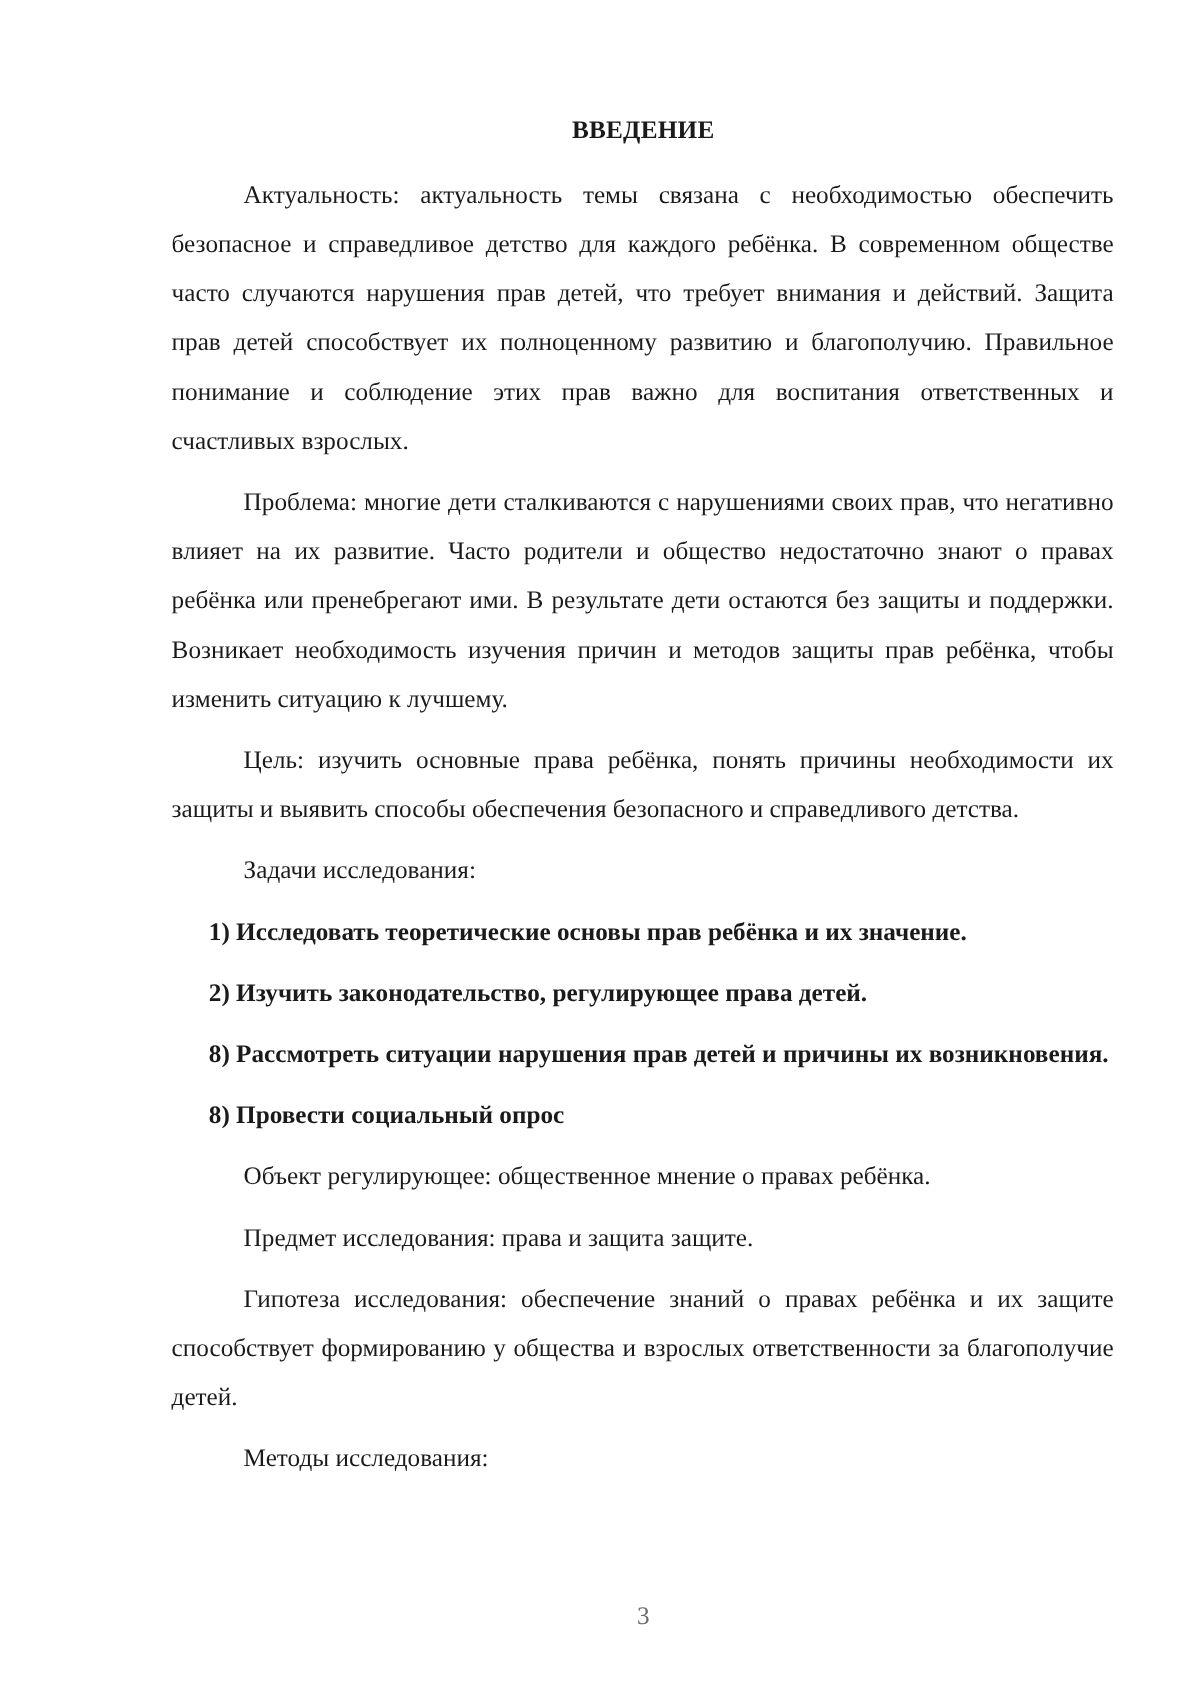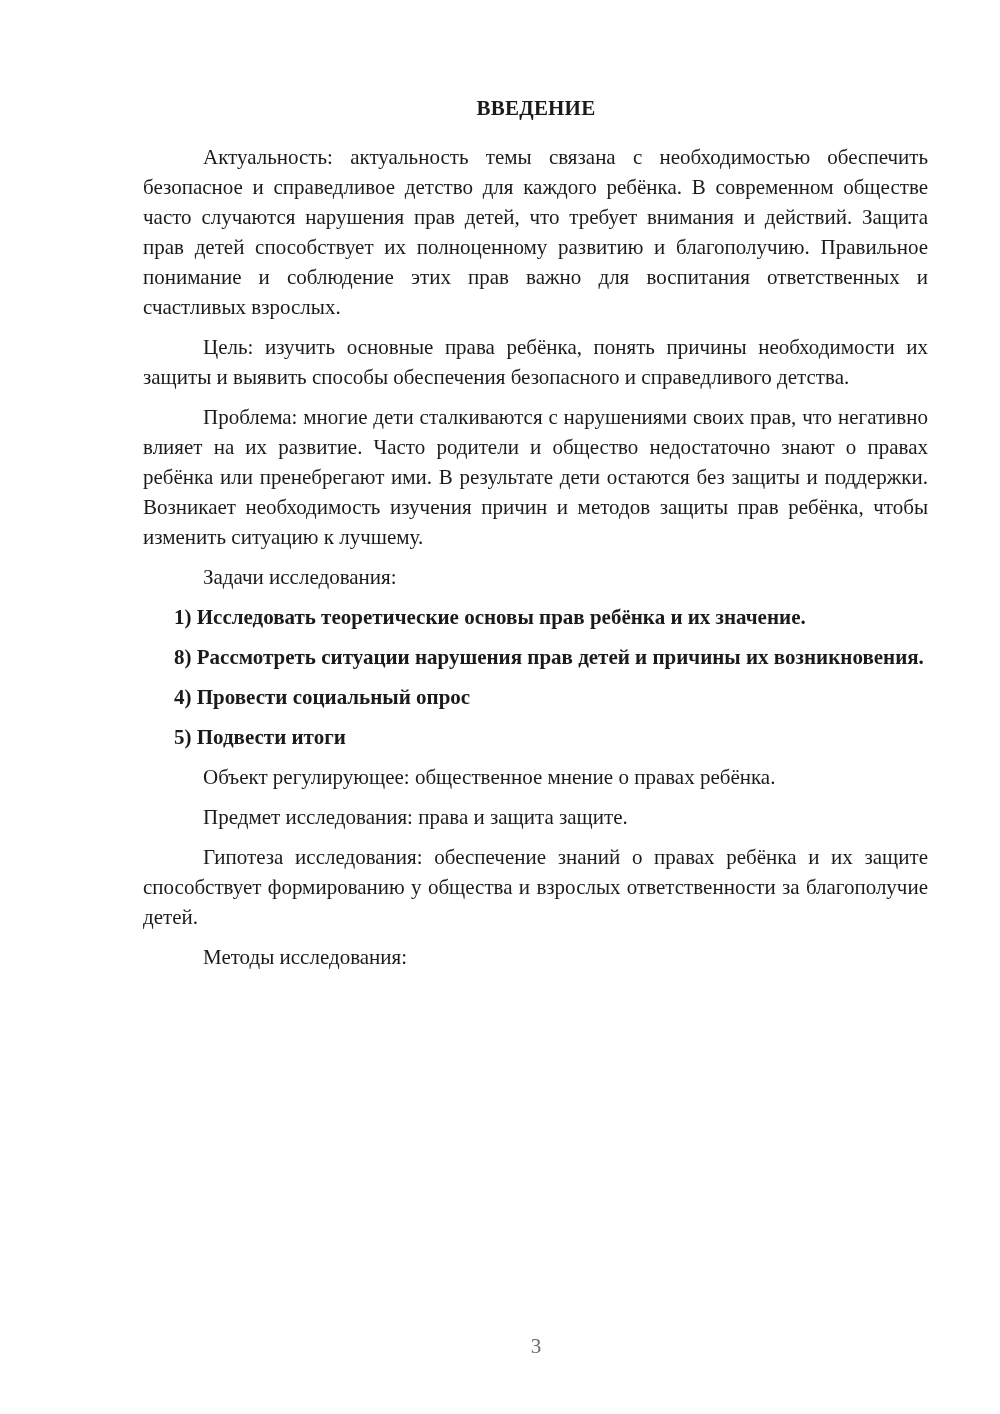--- a/index.html
+++ b/index.html
@@ -1,44 +1,44 @@
 <!DOCTYPE html>
 <html><head>
 <meta charset="utf-8">
 <style>
   html, body { margin: 0; padding: 0; background: #ffffff; }
   body { width: 1000px; height: 1414px; position: relative; overflow: hidden;
          font-family: "Liberation Serif", "DejaVu Serif", serif; color: #1a1a1a; }
   .page { position: absolute; left: 0; top: 0; width: 848px; height: 1414px; }
   .heading { position: absolute; top: 96px; left: 0; width: 1072px; text-align: center;
              font-weight: bold; font-size: 21px; letter-spacing: 0.2px; }
-  .body { position: absolute; left: 143px; width: 785px; top: 142px; font-size: 21px; line-height: 30px; }
+  .body { position: absolute; left: 143px; width: 785px; top: 142px; font-size: 21px; line-height: 41px; }
   .p { margin: 0; text-align: justify; text-indent: 60px; }
   .p.gap { margin-top: 10px; }
   .list-item { margin: 0; text-align: justify; text-indent: 31px; }
   .list-item.gap { margin-top: 10px; font-weight: bold; }
   .page-number { position: absolute; top: 1334px; left: 0; width: 1072px; text-align: center;
                  font-size: 21px; color: #6a6a6a; }
 </style>
 </head>
 <body>
 
 <div class="page">
   <div class="heading">ВВЕДЕНИЕ</div>
 
   <div class="body">
     <p class="p">Актуальность: актуальность темы связана с необходимостью обеспечить безопасное и справедливое детство для каждого ребёнка. В современном обществе часто случаются нарушения прав детей, что требует внимания и действий. Защита прав детей способствует их полноценному развитию и благополучию. Правильное понимание и соблюдение этих прав важно для воспитания ответственных и счастливых взрослых.</p>
+    <p class="p gap">Проблема: многие дети сталкиваются с нарушениями своих прав, что негативно влияет на их развитие. Часто родители и общество недостаточно знают о правах ребёнка или пренебрегают ими. В результате дети остаются без защиты и поддержки. Возникает необходимость изучения причин и методов защиты прав ребёнка, чтобы изменить ситуацию к лучшему.</p>
     <p class="p gap">Цель: изучить основные права ребёнка, понять причины необходимости их защиты и выявить способы обеспечения безопасного и справедливого детства.</p>
-    <p class="p gap">Проблема: многие дети сталкиваются с нарушениями своих прав, что негативно влияет на их развитие. Часто родители и общество недостаточно знают о правах ребёнка или пренебрегают ими. В результате дети остаются без защиты и поддержки. Возникает необходимость изучения причин и методов защиты прав ребёнка, чтобы изменить ситуацию к лучшему.</p>
     <p class="p gap">Задачи исследования:</p>
 
     <p class="list-item gap">1) Исследовать теоретические основы прав ребёнка и их значение.</p>
+    <p class="list-item gap">2) Изучить законодательство, регулирующее права детей.</p>
     <p class="list-item gap">8) Рассмотреть ситуации нарушения прав детей и причины их возникновения.</p>
-    <p class="list-item gap">4) Провести социальный опрос</p>
-    <p class="list-item gap">5) Подвести итоги</p>
+    <p class="list-item gap">8) Провести социальный опрос</p>
 
     <p class="p gap">Объект регулирующее: общественное мнение о правах ребёнка.</p>
     <p class="p gap">Предмет исследования: права и защита защите.</p>
     <p class="p gap">Гипотеза исследования: обеспечение знаний о правах ребёнка и их защите способствует формированию у общества и взрослых ответственности за благополучие детей.</p>
     <p class="p gap">Методы исследования:</p>
   </div>
 
   <div class="page-number">3</div>
 </div>
 

